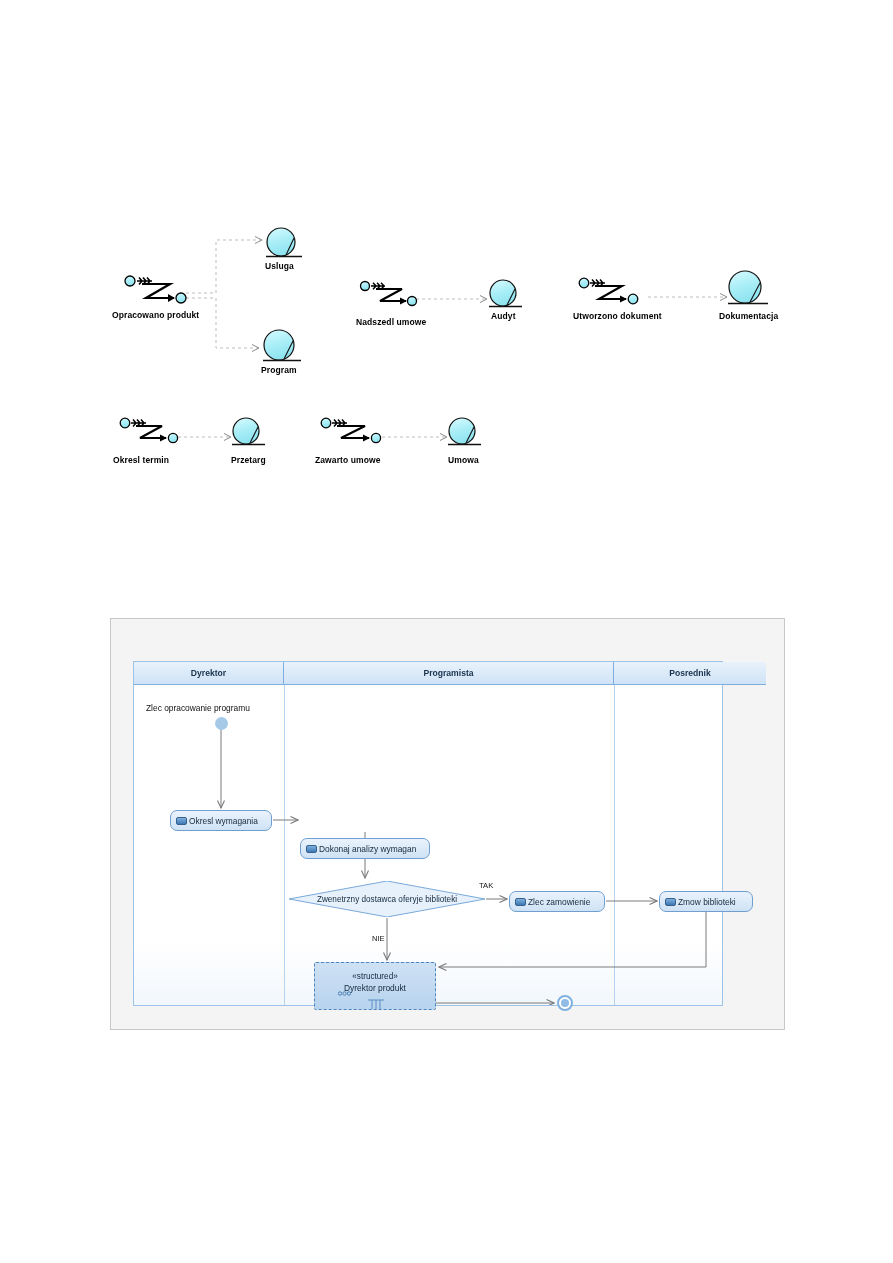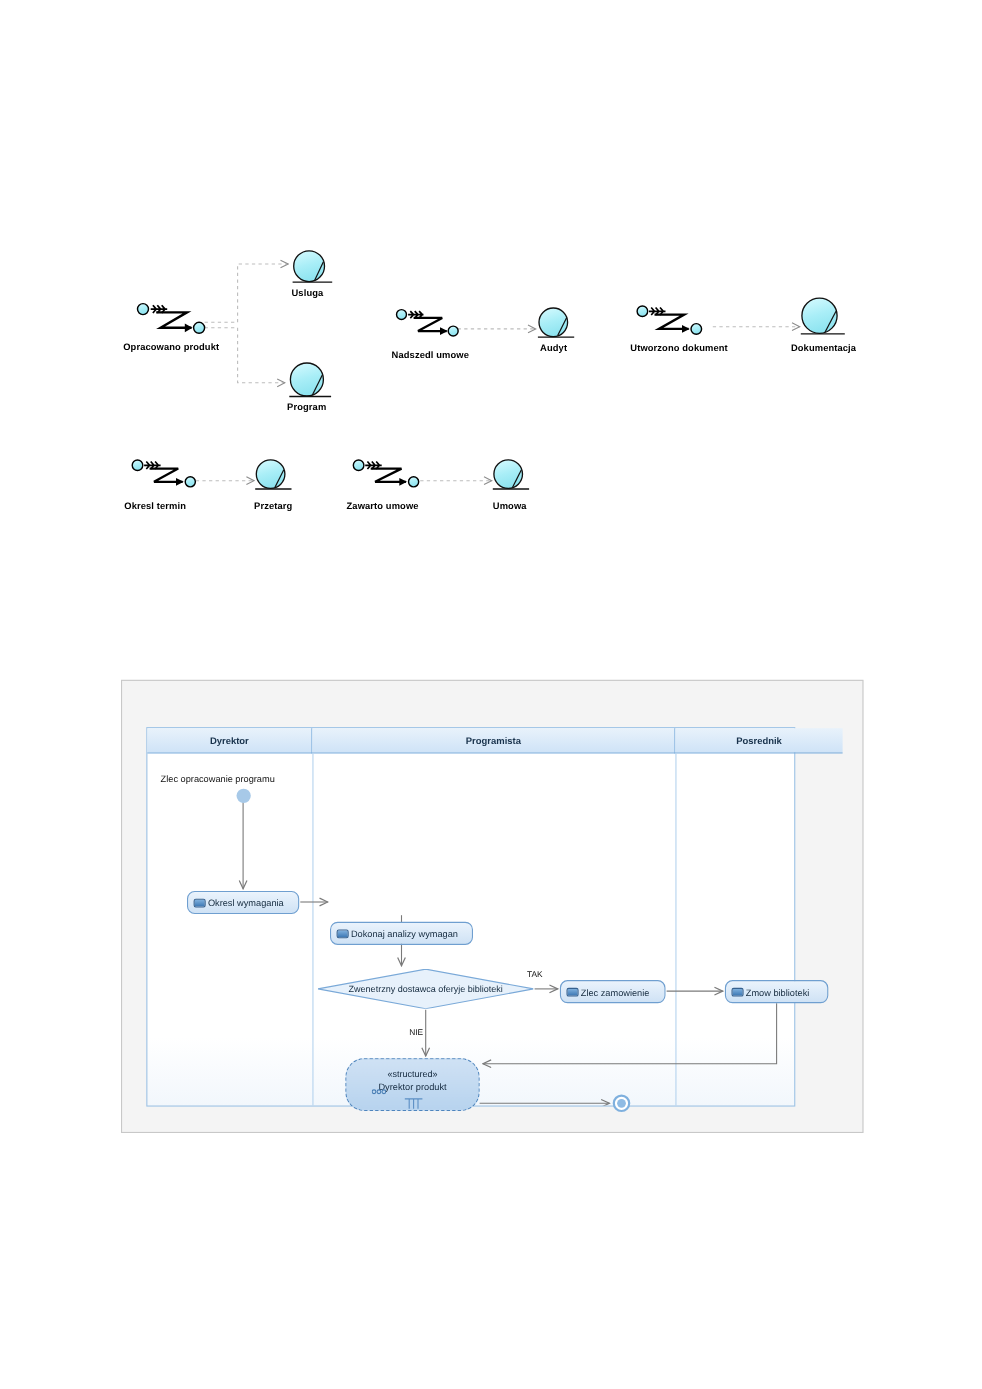--- a/index.html
+++ b/index.html
@@ -103,21 +103,21 @@
     position:absolute;left:0;top:0;width:100%;height:100%;
     display:flex;align-items:center;justify-content:center;
     font-size:8.2px;color:#13293d;white-space:nowrap;
   }
 
   
   .structured{
     position:absolute;
     background:linear-gradient(#cfe1f4 0%, #b7d3ee 100%);
     border:1px dashed #4f85bd;
-    border-radius:17px;
+    border-radius:2px;
     box-sizing:border-box;
   }
   .structured .s-stereo{
     position:absolute;left:0;top:9px;width:100%;text-align:center;
     font-size:8.2px;color:#12273c;
   }
   .structured .s-name{
     position:absolute;left:0;top:20px;width:100%;text-align:center;
     font-size:8.4px;color:#12273c;
   }

